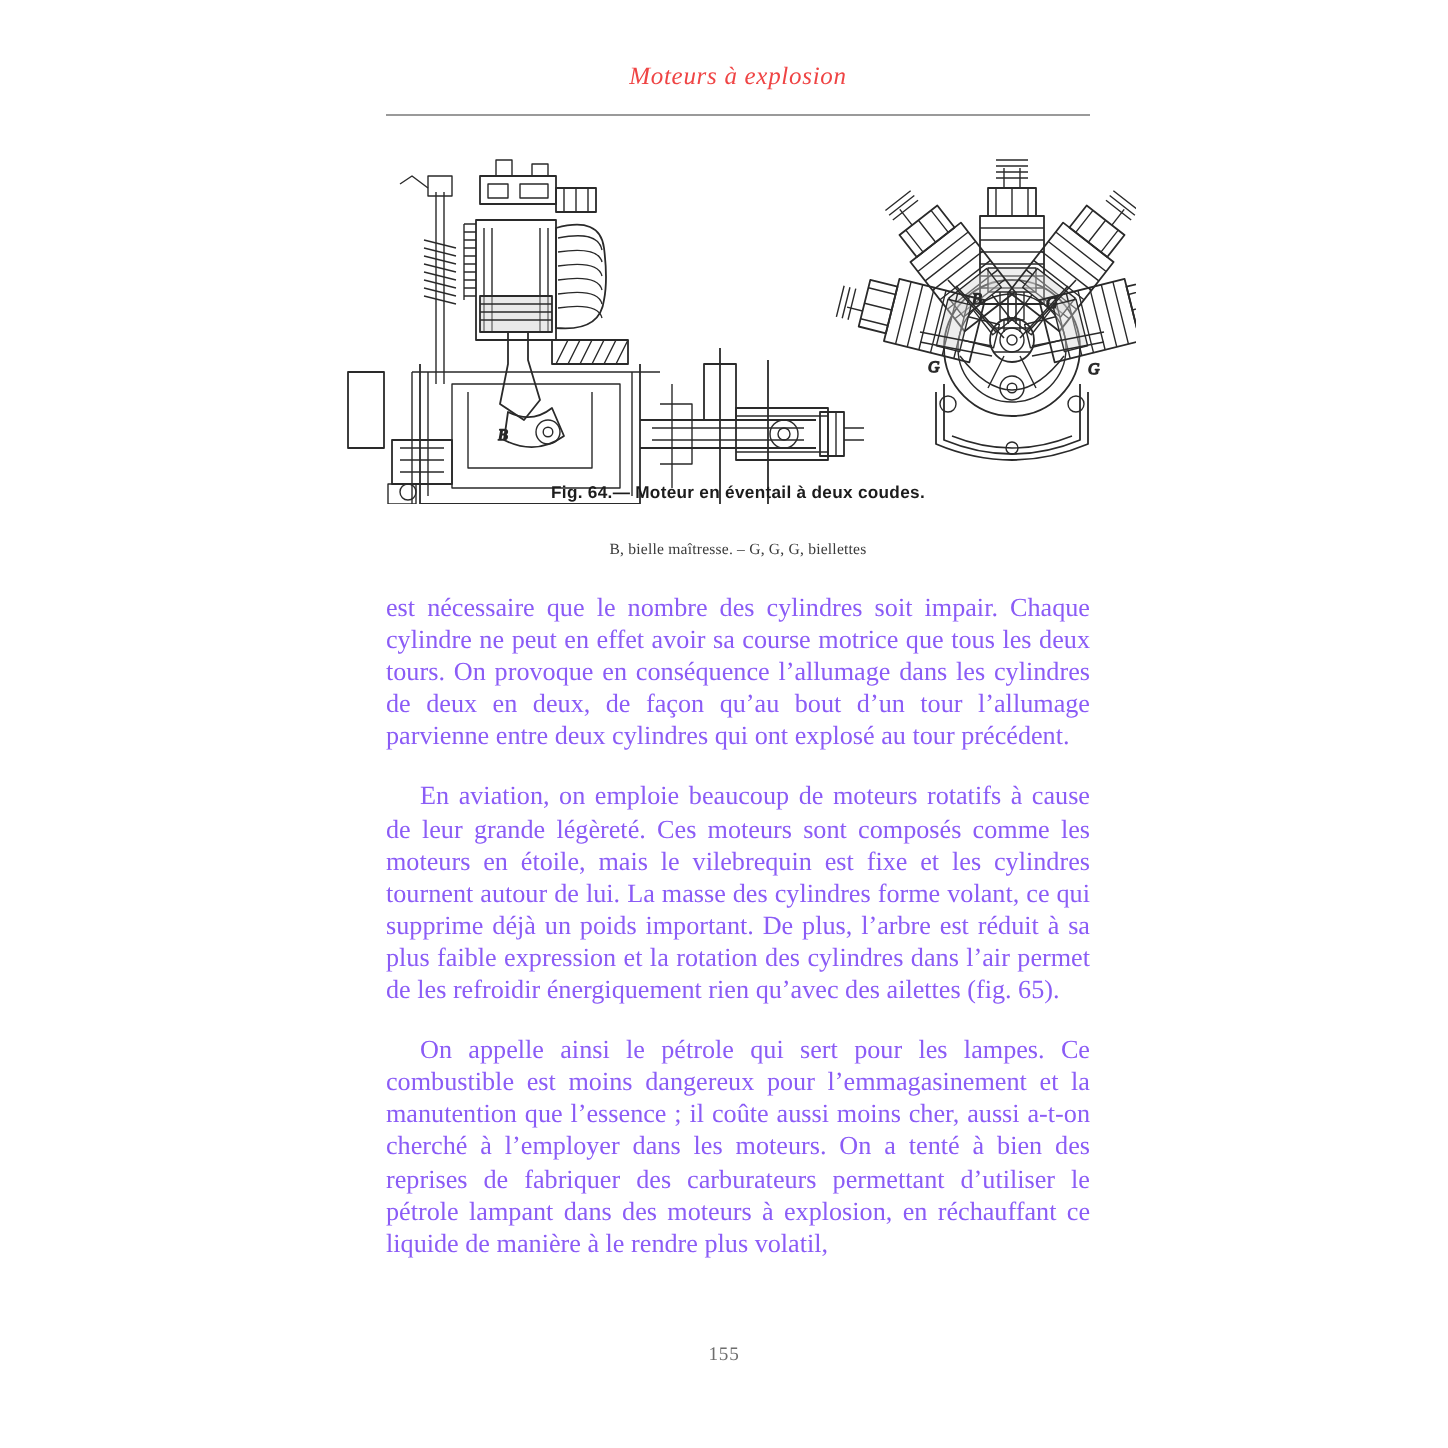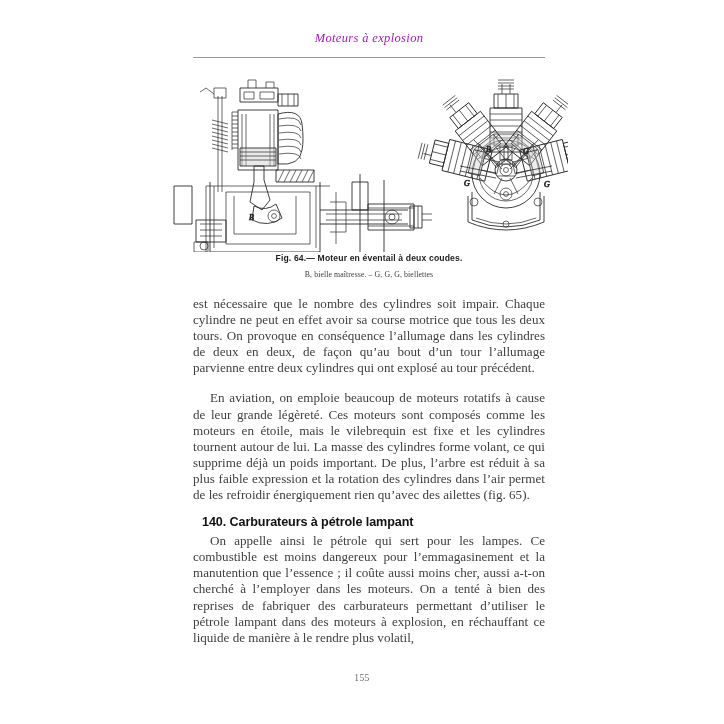--- a/index.html
+++ b/index.html
@@ -25,21 +25,21 @@
   .running-head {
     position: absolute;
     left: 193px;
     top: 31px;
     width: 352px;
     text-align: center;
     font-family: "Liberation Serif", serif;
     font-style: italic;
     font-size: 12.5px;
     letter-spacing: 0.35px;
-    color: #a21caf;
+    color: #ef4444;
   }
   .head-rule {
     position: absolute;
     left: 193px;
     top: 57px;
     width: 352px;
     height: 1px;
     background: #9a9a9a;
   }
 
@@ -49,21 +49,21 @@
     left: 170px;
     top: 74px;
     width: 398px;
     height: 178px;
   }
   .figure svg { display: block; }
 
   .fig-caption {
     position: absolute;
     left: 193px;
-    top: 253px;
+    top: 241px;
     width: 352px;
     text-align: center;
     font-family: "Liberation Sans", sans-serif;
     font-weight: bold;
     font-size: 8.6px;
     letter-spacing: 0.15px;
     color: #1c1c1c;
   }
   .fig-subcaption {
     position: absolute;
@@ -84,21 +84,21 @@
     top: 296px;
     width: 352px;
   }
   p.para {
     margin: 0;
     font-family: "Liberation Serif", serif;
     font-size: 13.1px;
     line-height: 16.1px;
     text-align: justify;
     text-indent: 17px;
-    color: #404040;
+    color: #8b5cf6;
     hyphens: none;
   }
   p.para.no-indent { text-indent: 0; }
 
   h2.section {
     margin: 0;
     font-family: "Liberation Sans", sans-serif;
     font-weight: bold;
     font-size: 12.6px;
     line-height: 16px;
@@ -323,21 +323,20 @@
   <div class="body-col">
 
     <p class="para no-indent">est nécessaire que le nombre des cylindres soit impair. Chaque cylindre ne peut en effet avoir sa course motrice que tous les deux tours. On provoque en conséquence l’allumage dans les cylindres de deux en deux, de façon qu’au bout d’un tour l’allumage parvienne entre deux cylindres qui ont explosé au tour précédent.</p>
 
     <div class="sp-before-head"></div>
     <div class="sp-after-head"></div>
 
     <p class="para">En aviation, on emploie beaucoup de moteurs rotatifs à cause de leur grande légèreté. Ces moteurs sont composés comme les moteurs en étoile, mais le vilebrequin est fixe et les cylindres tournent autour de lui. La masse des cylindres forme volant, ce qui supprime déjà un poids important. De plus, l’arbre est réduit à sa plus faible expression et la rotation des cylindres dans l’air permet de les refroidir énergiquement rien qu’avec des ailettes (fig. 65).</p>
 
     <div class="sp-before-head"></div>
-    <h2 class="section">140. Carburateurs à pétrole lampant</h2>
     <div class="sp-after-head"></div>
 
     <p class="para">On appelle ainsi le pétrole qui sert pour les lampes. Ce combustible est moins dangereux pour l’emmagasinement et la manutention que l’essence ; il coûte aussi moins cher, aussi a-t-on cherché à l’employer dans les moteurs. On a tenté à bien des reprises de fabriquer des carburateurs permettant d’utiliser le pétrole lampant dans des moteurs à explosion, en réchauffant ce liquide de manière à le rendre plus volatil,</p>
   </div>
 
   <div class="folio">155</div>
 
 </div>
 
 </body></html>

